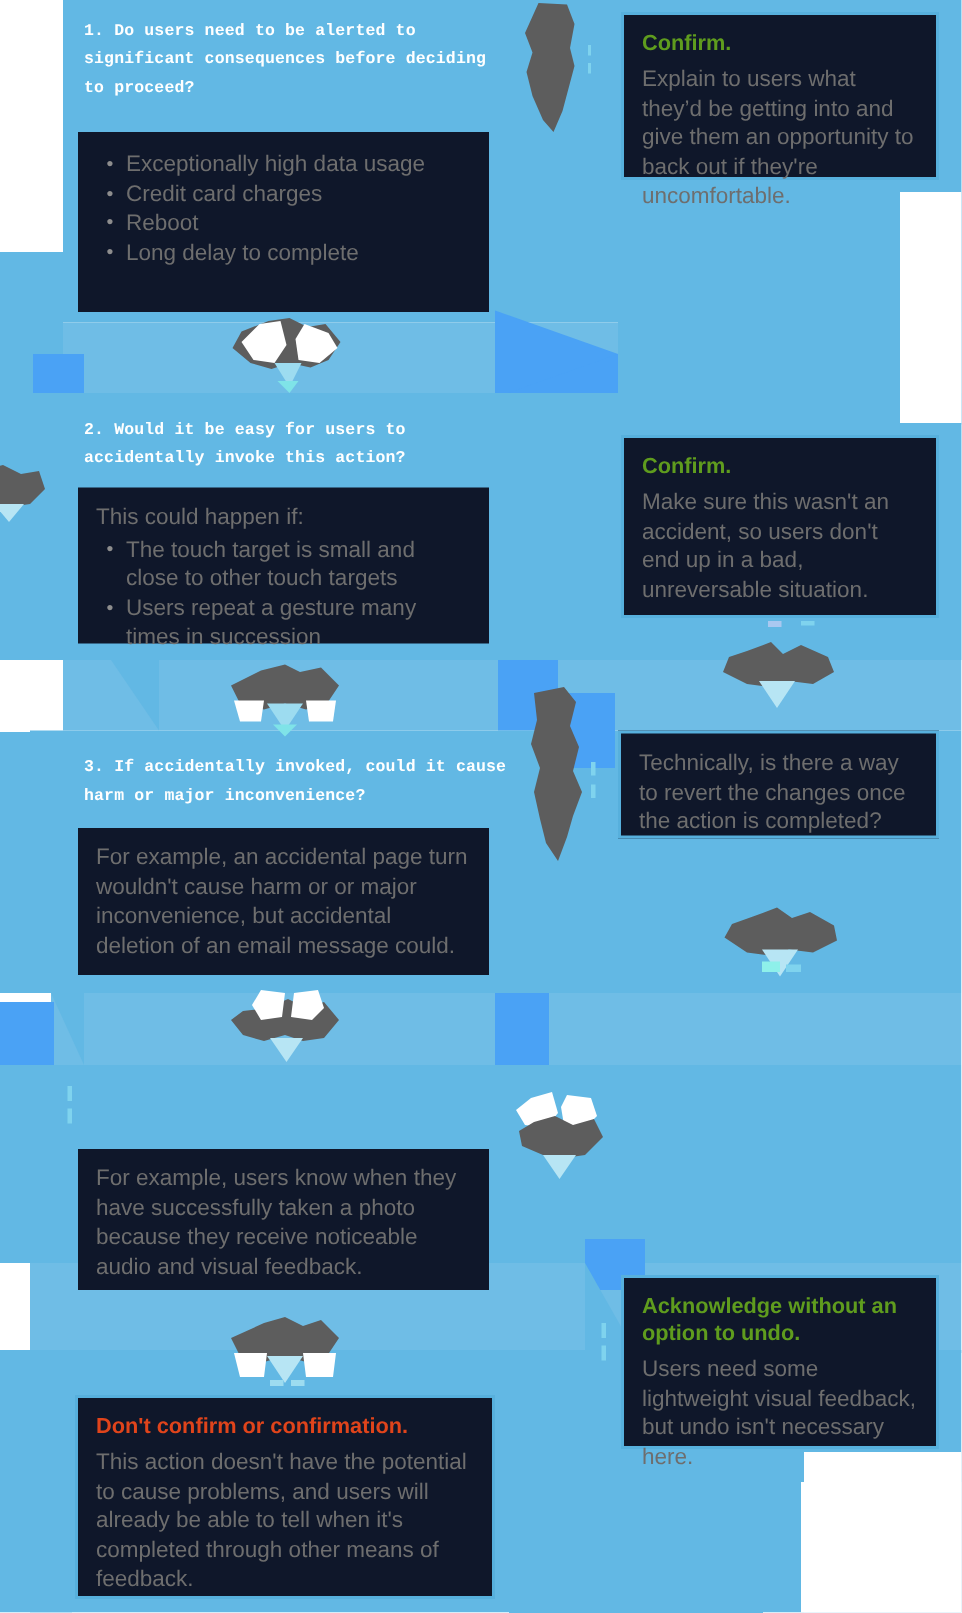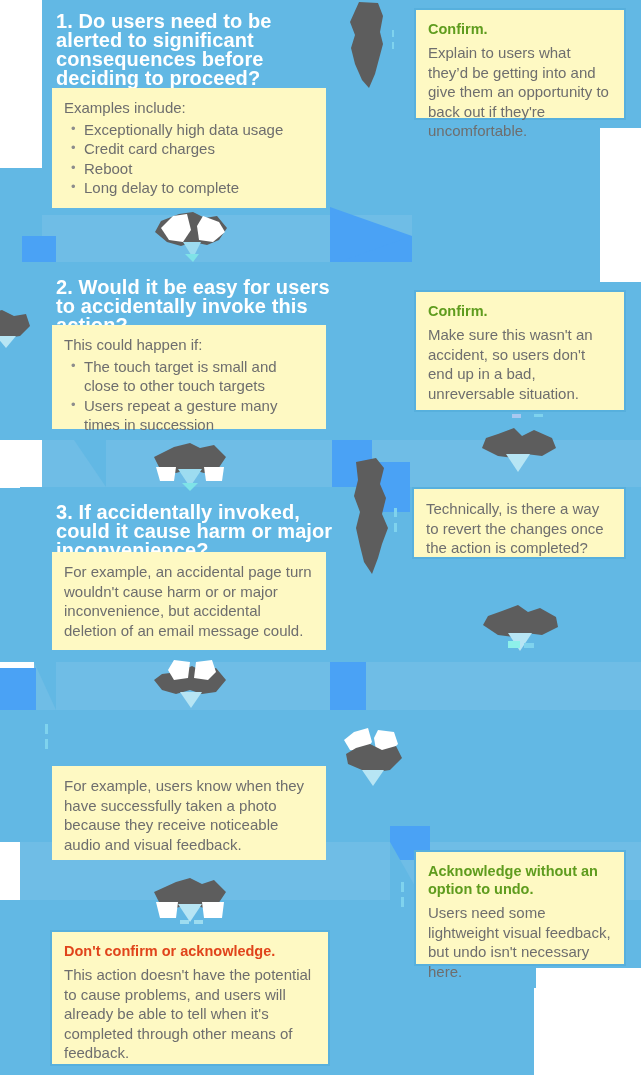--- a/index.html
+++ b/index.html
@@ -15,43 +15,43 @@
   .plate{position:absolute;background:#62b8e4;}
   .plate.dark{background:#4aa2f5;}
   .plate.mid{background:#6fbde6;}
 
   
   .wedge{position:absolute;width:0;height:0;}
 
   
   .card{
     position:absolute;
-    background:#fef9c3;
+    background:#0f172a;
     box-sizing:border-box;
     padding:10px 12px 12px 12px;
   }
   .card.bordered{border:2px solid #57b0dd;}
   .card p{margin:0;color:#6e6e6e;font-size:15px;line-height:19.5px;}
   .card .hd{margin:0 0 5px 0;font-size:14.5px;font-weight:bold;line-height:18px;}
   .hd.green{color:#5f9c1e;}
   .hd.red{color:#e0441b;}
 
   ul.bul{margin:2px 0 0 0;padding:0;list-style:none;}
   ul.bul li{
     color:#6e6e6e;font-size:15px;line-height:19.5px;
     padding-left:20px;position:relative;
   }
   ul.bul li:before{
     content:"\2022";position:absolute;left:7px;top:-1px;font-size:13px;color:#8d8d8d;
   }
 
   
   .qh{
-    position:absolute;color:#ffffff;font-weight:bold;font-size:20px;
-    line-height:19px;letter-spacing:.1px;
+    position:absolute;color:#ffffff;font-weight:bold;font-size:11px;
+    line-height:19px;letter-spacing:.1px;font-family:Liberation Mono, monospace;
   }
 
   
   .blob{position:absolute;}
   .blob svg{display:block;overflow:visible;}
 </style>
 </head>
 <body>
 
 <div id="root">
@@ -92,21 +92,20 @@
 
   <div class="plate" style="left:600px;top:128px;width:41px;height:154px;background:#ffffff;"></div>
   <div class="plate" style="left:536px;top:968px;width:105px;height:107px;background:#ffffff;"></div>
   <div class="plate" style="left:534px;top:988px;width:107px;height:87px;background:#ffffff;"></div>
   <div class="plate" style="left:0;top:0;width:42px;height:168px;background:#ffffff;"></div>
   <div class="plate" style="left:0;top:440px;width:20px;height:48px;background:#ffffff;"></div>
 
   <div class="qh" style="left:56px;top:12px;width:270px;">1. Do users need to be alerted to significant consequences before deciding to proceed?</div>
 
   <div class="card" style="left:52px;top:88px;width:274px;height:120px;">
-    <p>Examples include:</p>
     <ul class="bul">
       <li>Exceptionally high data usage</li>
       <li>Credit card charges</li>
       <li>Reboot</li>
       <li>Long delay to complete</li>
     </ul>
   </div>
 
   <div class="card bordered" style="left:414px;top:8px;width:212px;height:112px;">
     <div class="hd green">Confirm.</div>
@@ -143,21 +142,21 @@
   <div class="card" style="left:52px;top:766px;width:274px;height:94px;">
     <p>For example, users know when they have successfully taken a photo because they receive noticeable audio and visual feedback.</p>
   </div>
 
   <div class="card bordered" style="left:414px;top:850px;width:212px;height:116px;">
     <div class="hd green">Acknowledge without an option to undo.</div>
     <p>Users need some lightweight visual feedback, but undo isn't necessary here.</p>
   </div>
 
   <div class="card bordered" style="left:50px;top:930px;width:280px;height:136px;">
-    <div class="hd red">Don't confirm or acknowledge.</div>
+    <div class="hd red">Don't confirm or confirmation.</div>
     <p>This action doesn't have the potential to cause problems, and users will already be able to tell when it's completed through other means of feedback.</p>
   </div>
 
   <div class="blob" style="left:345px;top:2px;">
     <svg width="44" height="88" viewBox="0 0 44 88">
       <path d="M14 0 L33 1 L38 14 L35 30 L38 42 L34 57 L30 72 L24 86 L17 78 L10 62 L6 46 L10 33 L5 20 Z" fill="#5d5d5d"></path>
     </svg>
   </div>
   <div class="blob" style="left:390px;top:30px;">
     <svg width="10" height="22" viewBox="0 0 10 22">

